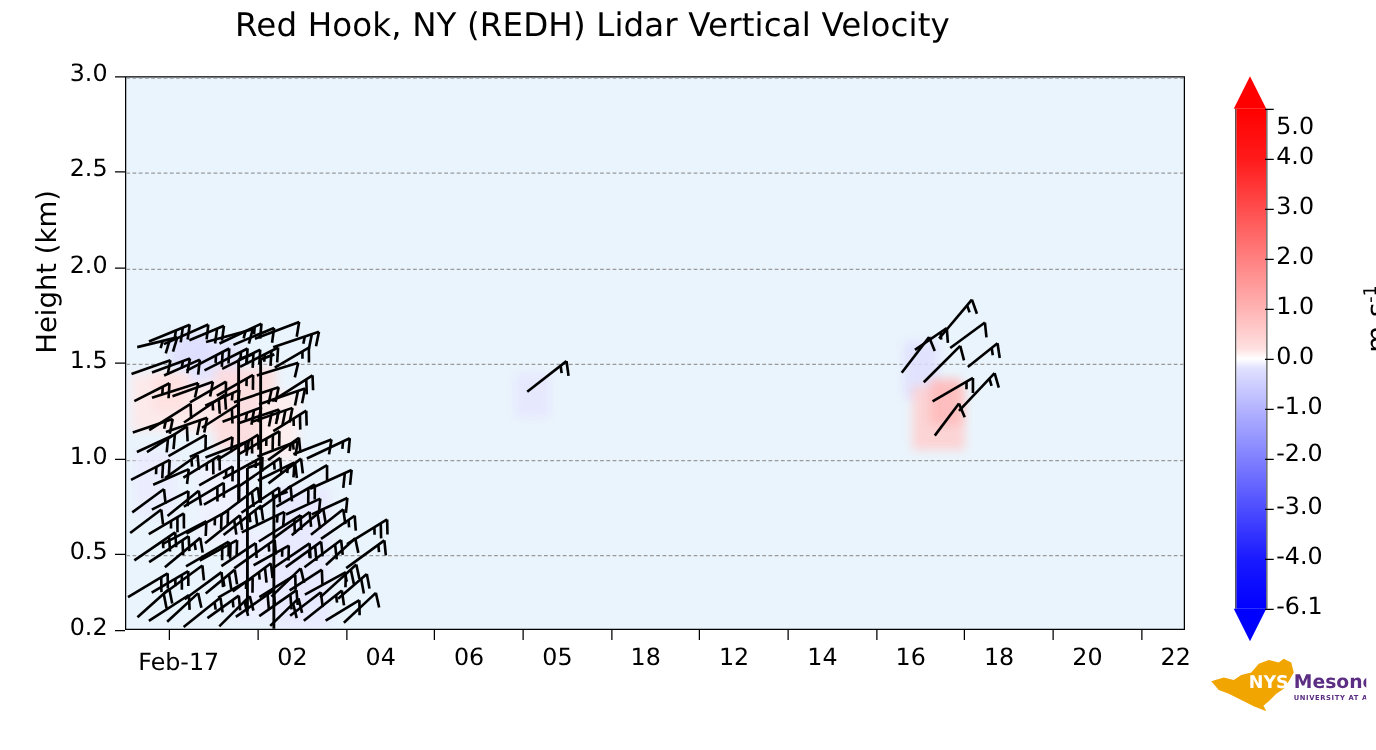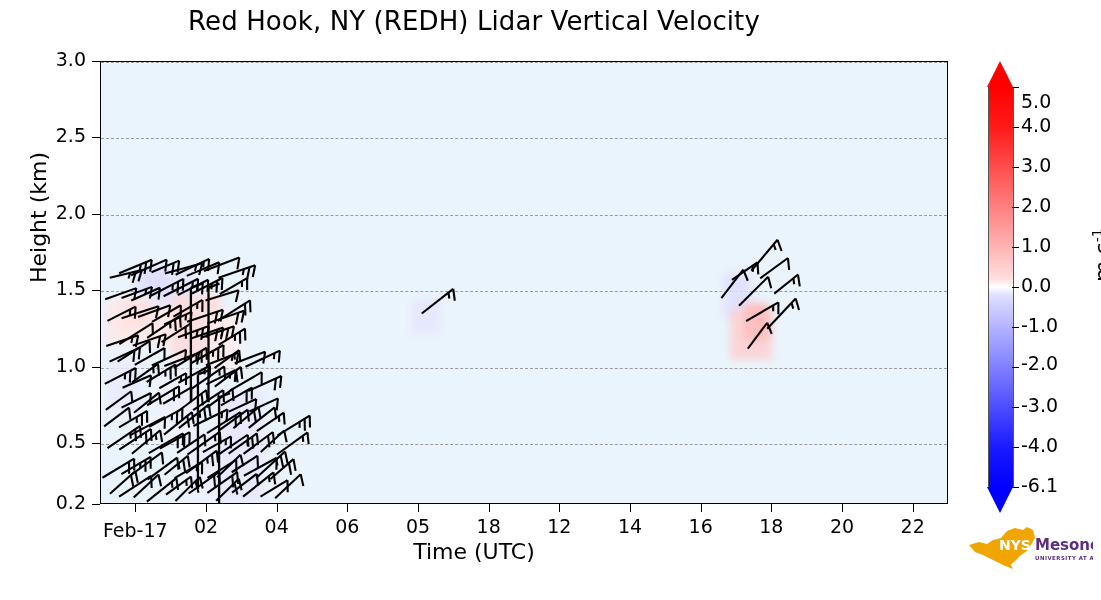--- a/index.html
+++ b/index.html
@@ -34,21 +34,21 @@
     border-top:1.2px dashed #9a9a9a;
   }
 
   
   .ytick{position:absolute;left:92px;width:8px;height:0;border-top:1.5px solid #000;}
   .ylabel-box{
     position:absolute;width:78px;text-align:right;font-size:19px;color:#000;
   }
   .xtick{position:absolute;top:504px;width:0;height:8px;border-left:1.5px solid #000;}
   .xlabel-box{
-    position:absolute;top:515px;width:80px;text-align:center;font-size:19px;color:#000;
+    position:absolute;top:515px;width:80px;text-align:right;font-size:19px;color:#000;
   }
 
   
   #ylabel-title{
     position:absolute;left:-87px;top:205px;width:250px;
     transform:rotate(-90deg);transform-origin:center center;
     text-align:center;font-size:22px;color:#000;
   }
   #xlabel-title{
     position:absolute;left:0;top:539px;width:948px;text-align:center;
@@ -817,21 +817,20 @@
       <div class="xlabel-box" style="left: 660.667px;">16</div>
       <div class="xtick" style="left: 771.333px;"></div>
       <div class="xlabel-box" style="left: 731.333px;">18</div>
       <div class="xtick" style="left: 842px;"></div>
       <div class="xlabel-box" style="left: 802px;">20</div>
       <div class="xtick" style="left: 912.667px;"></div>
       <div class="xlabel-box" style="left: 872.667px;">22</div>
     </div>
 
   <div id="ylabel-title">Height (km)</div>
-  <div id="xlabel-title">Time (UTC)</div>
 
   <div id="colorbar-wrap">
     <div id="cb-arrow-top"></div>
     <div id="colorbar-bar"></div>
     <div id="cb-arrow-bot"></div>
   </div>
   <div id="cb-ticks">
       <div class="cbtick" style="left: 1012px; top: 87px; position: absolute;"></div>
       <div class="cbtick-label" style="left: 1021px; top: 90px;">5.0</div>
       <div class="cbtick" style="left: 1012px; top: 127px; position: absolute;"></div>

